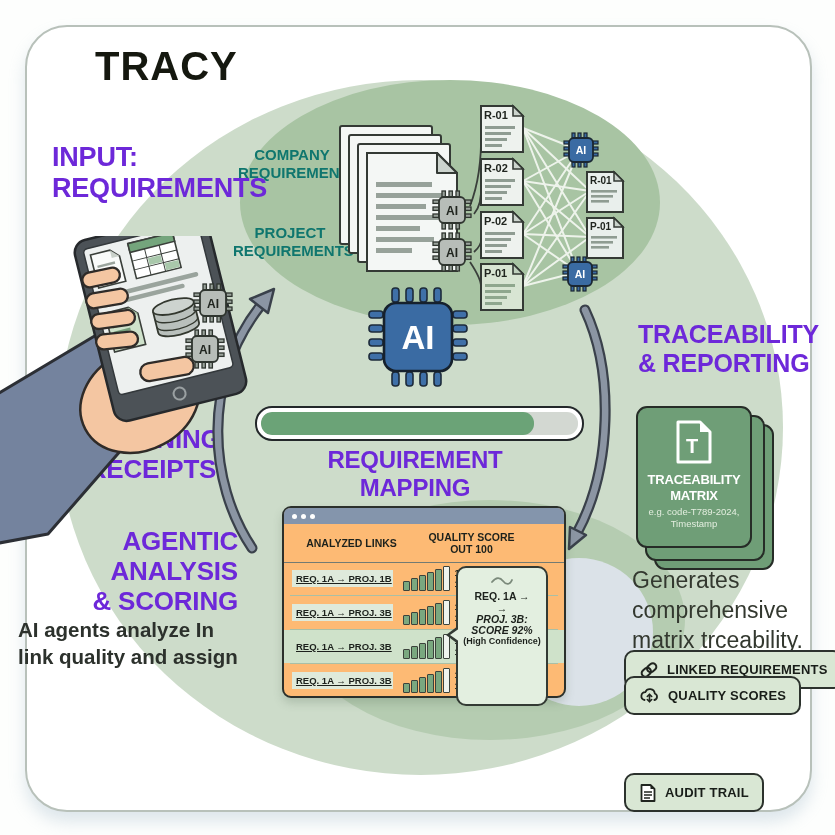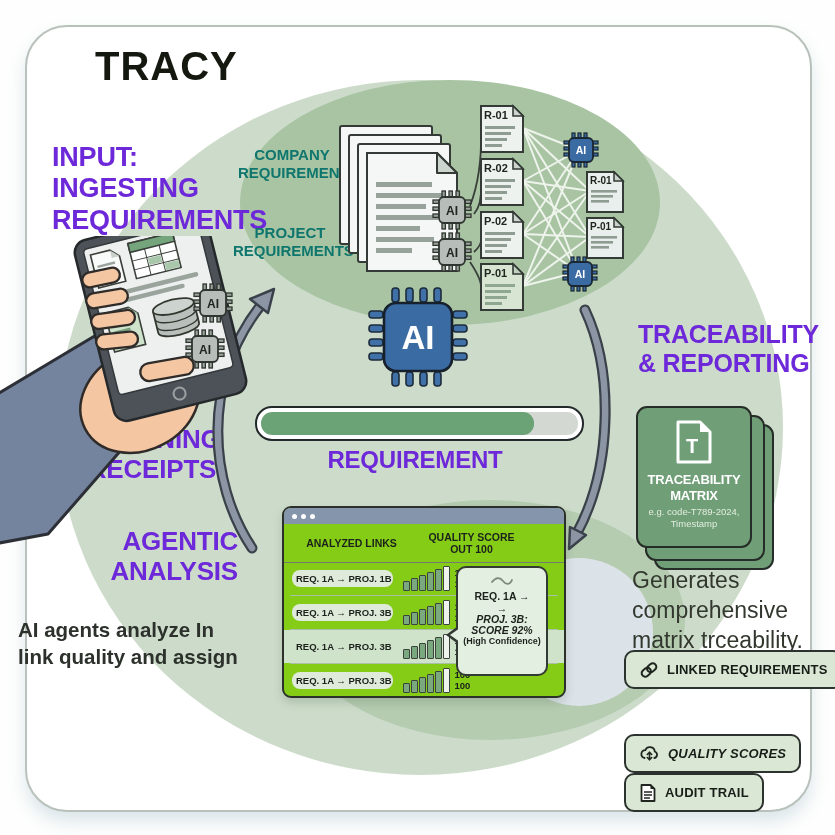--- a/index.html
+++ b/index.html
@@ -29,85 +29,84 @@
   .lbl-company{left:238px;top:146px;width:108px;}
   .lbl-project{left:233px;top:224px;width:114px;}
 
   
   .progress{left:255px;top:406px;width:325px;height:31px;background:#ffffff;
             border:2.5px solid #23282a;border-radius:17px;}
   .progress .track{position:absolute;left:4px;top:4px;right:4px;bottom:4px;background:#d3d8d2;border-radius:11px;overflow:hidden;}
   .progress .fill{position:absolute;left:0;top:0;bottom:0;width:86%;background:#6ba377;border-radius:11px;}
 
   
-  .window{left:282px;top:506px;width:280px;height:188px;background:#84cc16;
+  .window{left:282px;top:506px;width:280px;height:188px;background:#fdba74;
           border:2px solid #2b302b;border-radius:9px;box-shadow:0 5px 8px rgba(90,110,90,.25);}
   .winbar{position:absolute;left:0;top:0;right:0;height:16px;background:#8495ac;
           border-radius:6px 6px 0 0;display:flex;align-items:center;padding-left:8px;gap:4px;}
   .winbar i{width:5px;height:5px;border-radius:50%;background:#ffffff;}
   .thead{position:absolute;left:0;top:16px;right:0;height:38px;display:flex;align-items:center;
          border-bottom:1.5px solid #737b73;}
   .th1{width:135px;text-align:center;font-size:10.5px;font-weight:800;}
   .th2{width:105px;text-align:center;font-size:10.5px;font-weight:800;line-height:1.15;}
   .t-row{position:absolute;left:0;right:0;height:33px;display:flex;align-items:center;padding:0 8px;box-sizing:border-box;}
   .t-row + .t-sep{position:absolute;}
   .t-sep{left:6px;right:6px;height:1px;background:#a9bfa6;}
   .row1{top:54px;} .sep1{top:87px;} .row2{top:88px;} .sep2{top:121px;}
   .row3{top:122px;background:#cfe2ca;} .sep3{top:155px;} .row4{top:156px;}
-  .pill{width:101px;box-sizing:border-box;background:#dfeadb;border-radius:8px;padding:3px 4px;
-        font-size:9.5px;font-weight:800;text-align:center;white-space:nowrap;}
+  .pill{width:101px;box-sizing:border-box;background:#dfeadb;border-radius:0;padding:3px 4px;
+        font-size:9.5px;font-weight:800;text-align:center;white-space:nowrap;text-decoration:underline;}
   .row3 .pill{background:transparent;}
   .bars{display:flex;align-items:flex-end;gap:1.5px;margin-left:10px;height:24px;}
   .bars i{display:block;width:4.5px;background:#7aa87f;border:1px solid #3c433c;border-radius:1px;}
   .bars .b1{height:8px;} .bars .b2{height:11px;} .bars .b3{height:14px;}
   .bars .b4{height:17px;} .bars .b5{height:20px;} .bars .b6{height:23px;}
   .bars .empty{background:#eff3ee;}
   .score{margin-left:5px;display:flex;flex-direction:column;font-size:9.5px;font-weight:700;line-height:1.08;}
 
   
-  .callout{left:456px;top:566px;width:92px;height:110px;background:#e3efe0;
+  .callout{left:456px;top:566px;width:92px;height:140px;background:#e3efe0;
            border:2px solid #333a34;border-radius:10px;text-align:center;padding-top:4px;box-sizing:border-box;}
   .callout .pt-dark{position:absolute;left:-12px;top:58px;width:0;height:0;
            border-top:9px solid transparent;border-bottom:9px solid transparent;border-right:12px solid #333a34;}
   .callout .pt-lite{position:absolute;left:-8px;top:60px;width:0;height:0;
            border-top:7px solid transparent;border-bottom:7px solid transparent;border-right:10px solid #e3efe0;}
   .callout .c1{font-size:10.5px;font-weight:800;}
   .callout .c2{font-size:10.5px;font-weight:800;line-height:1.05;font-style:italic;}
   .callout .c5{font-size:9px;font-weight:600;}
 
   
   .mcard,.mcard-back{width:116px;height:142px;border:2px solid #262c27;border-radius:11px;background:#6f9e77;}
   .mb1{left:654px;top:424px;} .mb2{left:645px;top:415px;}
   .mcard{left:636px;top:406px;display:flex;flex-direction:column;align-items:center;padding-top:10px;box-sizing:border-box;}
   .mcard .mtitle{color:#ffffff;font-weight:800;font-size:13px;line-height:1.2;text-align:center;margin-top:6px;letter-spacing:-0.2px;}
   .mcard .msub{color:#e3eedf;font-size:9.5px;line-height:1.25;text-align:center;margin-top:3px;}
 
   
   .rbtn{position:absolute;left:624px;height:35px;display:inline-flex;align-items:center;gap:8px;
         padding:0 13px;background:#d9e7d4;border:2px solid #2c322d;border-radius:10px;
         font-size:13px;font-weight:800;letter-spacing:.2px;color:#181d18;white-space:nowrap;cursor:pointer;}
-  .rb1{top:650px;} .rb2{top:734px;font-style:italic;} .rb3{top:773px;}
+  .rb1{top:650px;} .rb2{top:676px;} .rb3{top:773px;}
 
   svg text{font-family:"Liberation Sans",sans-serif;}
 </style>
 </head>
 <body>
 
 <div class="abs card"></div>
 
 <div class="abs ellipse el-big"></div>
 <div class="abs ellipse el-top"></div>
 <div class="abs ellipse el-bottom"></div>
 <div class="abs ellipse el-blue"></div>
 
 <div class="abs title z2">TRACY</div>
 
 <div class="abs h-bold lbl-input z2">
   <div>INPUT:</div>
-  <div>INGESTING</div>
   <div>REQUIREMENTS</div>
 </div>
 
 <div class="abs lbl-doc lbl-company z2">
   <div>COMPANY</div>
   <div>REQUIREMENTS</div>
 </div>
 <div class="abs lbl-doc lbl-project z2">
   <div>PROJECT</div>
   <div>REQUIREMENTS</div>
@@ -329,24 +328,26 @@
     <div class="fill"></div>
   </div>
 </div>
 
 <div class="abs h-bold lbl-scan z2">
   <div>SCANNING</div>
   <div>RECEIPTS</div>
 </div>
 <div class="abs h-bold lbl-map z2">
   <div>REQUIREMENT</div>
+  <div>MAPPING</div>
 </div>
 <div class="abs h-bold lbl-agentic z2">
   <div>AGENTIC</div>
   <div>ANALYSIS</div>
+  <div>&amp; SCORING</div>
 </div>
 <div class="abs lbl-agentic-desc z2">
   <div>AI agents analyze In</div>
   <div>link quality and assign</div>
 </div>
 <div class="abs h-bold lbl-trace z2">
   <div>TRACEABILITY</div>
   <div>&amp; REPORTING</div>
 </div>
 <div class="abs lbl-gen z2">

